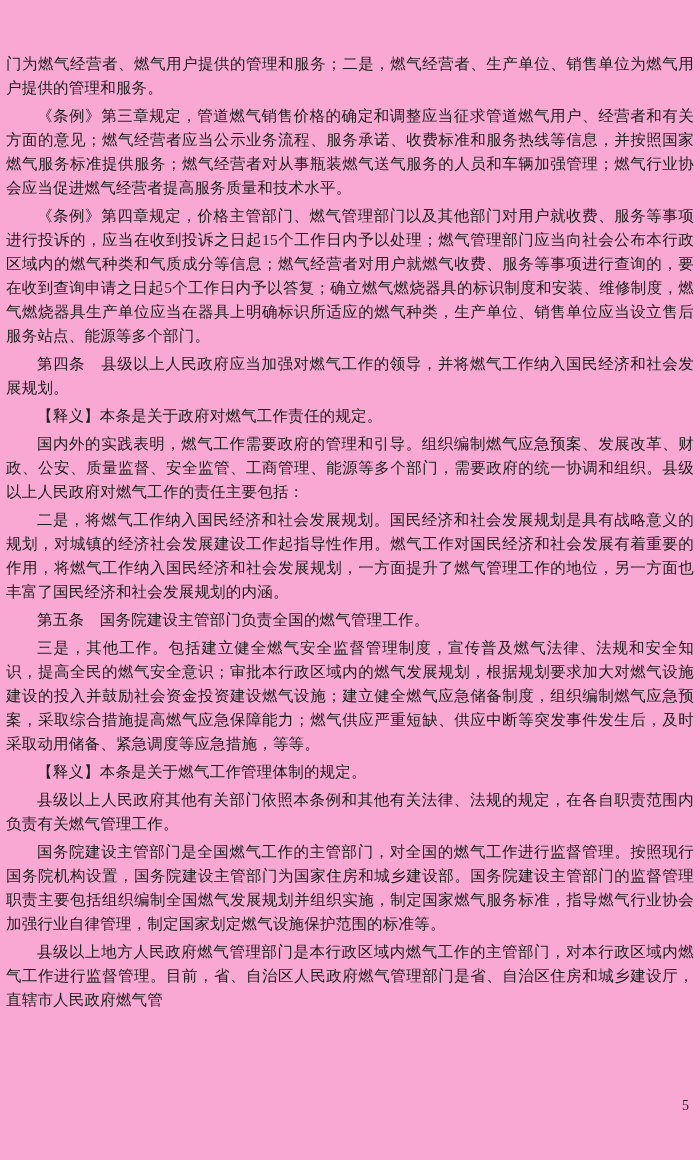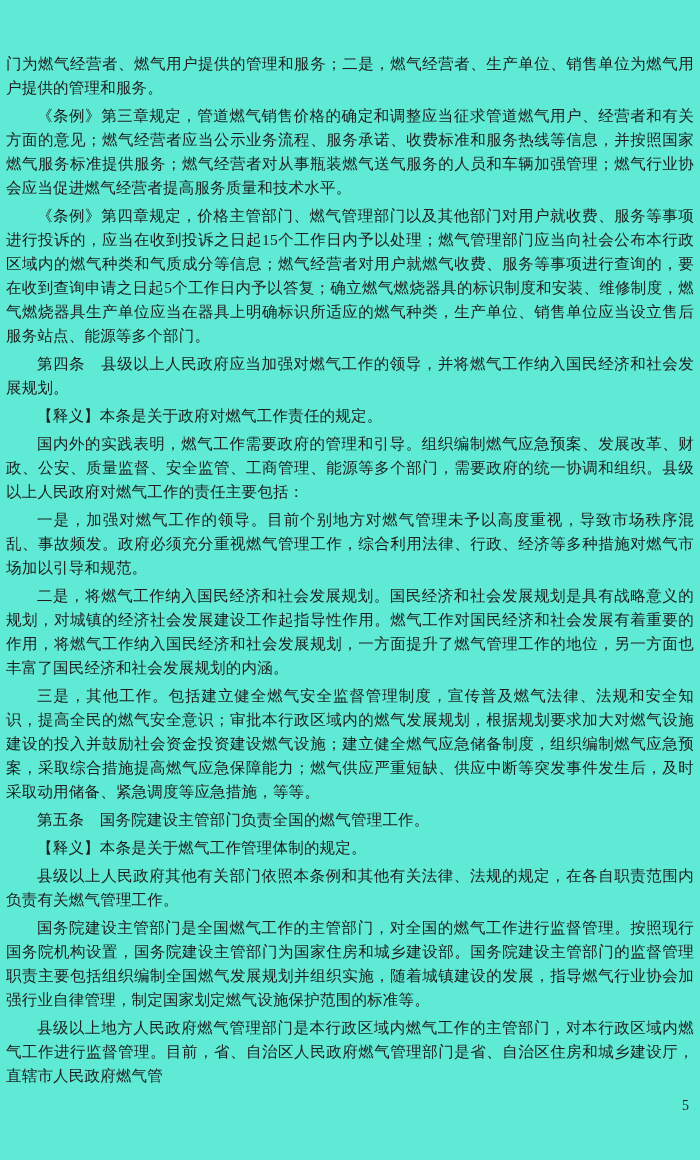--- a/index.html
+++ b/index.html
@@ -5,21 +5,21 @@
   html, body {
     margin: 0;
     padding: 0;
     background: #ffffff;
   }
   .page {
     position: relative;
     width: 700px;
     height: 1160px;
     box-sizing: border-box;
-    background: #5eead4;
+    background: #f9a8d4;
     overflow: hidden;
     font-family: "Liberation Serif", "DejaVu Serif", serif;
     color: #1d1d1d;
   }
   .content {
     padding: 52px 6px 0 6px;
   }
   p.para {
     margin: 0 0 4px 0;
     font-size: 15.5px;
@@ -47,23 +47,22 @@
 <body>
 
 <div class="page">
   <div class="content" id="paragraphs">
       <p class="para no-indent">门为燃气经营者、燃气用户提供的管理和服务；二是，燃气经营者、生产单位、销售单位为燃气用户提供的管理和服务。</p>
       <p class="para">《条例》第三章规定，管道燃气销售价格的确定和调整应当征求管道燃气用户、经营者和有关方面的意见；燃气经营者应当公示业务流程、服务承诺、收费标准和服务热线等信息，并按照国家燃气服务标准提供服务；燃气经营者对从事瓶装燃气送气服务的人员和车辆加强管理；燃气行业协会应当促进燃气经营者提高服务质量和技术水平。</p>
       <p class="para">《条例》第四章规定，价格主管部门、燃气管理部门以及其他部门对用户就收费、服务等事项进行投诉的，应当在收到投诉之日起15个工作日内予以处理；燃气管理部门应当向社会公布本行政区域内的燃气种类和气质成分等信息；燃气经营者对用户就燃气收费、服务等事项进行查询的，要在收到查询申请之日起5个工作日内予以答复；确立燃气燃烧器具的标识制度和安装、维修制度，燃气燃烧器具生产单位应当在器具上明确标识所适应的燃气种类，生产单位、销售单位应当设立售后服务站点、能源等多个部门。</p>
       <p class="para bold">第四条　县级以上人民政府应当加强对燃气工作的领导，并将燃气工作纳入国民经济和社会发展规划。</p>
       <p class="para bold">【释义】本条是关于政府对燃气工作责任的规定。</p>
       <p class="para">国内外的实践表明，燃气工作需要政府的管理和引导。组织编制燃气应急预案、发展改革、财政、公安、质量监督、安全监管、工商管理、能源等多个部门，需要政府的统一协调和组织。县级以上人民政府对燃气工作的责任主要包括：</p>
-      <p class="para">一是，加强对燃气工作的领导。目前个别地方对燃气管理未予以高度重视，导致市场秩序混乱、事故频发。政府必须充分重视燃气管理工作，综合利用法律、行政、经济等多种措施对燃气市场加以引导和规范。</p>
       <p class="para">二是，将燃气工作纳入国民经济和社会发展规划。国民经济和社会发展规划是具有战略意义的规划，对城镇的经济社会发展建设工作起指导性作用。燃气工作对国民经济和社会发展有着重要的作用，将燃气工作纳入国民经济和社会发展规划，一方面提升了燃气管理工作的地位，另一方面也丰富了国民经济和社会发展规划的内涵。</p>
+      <p class="para bold">第五条　国务院建设主管部门负责全国的燃气管理工作。</p>
       <p class="para">三是，其他工作。包括建立健全燃气安全监督管理制度，宣传普及燃气法律、法规和安全知识，提高全民的燃气安全意识；审批本行政区域内的燃气发展规划，根据规划要求加大对燃气设施建设的投入并鼓励社会资金投资建设燃气设施；建立健全燃气应急储备制度，组织编制燃气应急预案，采取综合措施提高燃气应急保障能力；燃气供应严重短缺、供应中断等突发事件发生后，及时采取动用储备、紧急调度等应急措施，等等。</p>
-      <p class="para bold">第五条　国务院建设主管部门负责全国的燃气管理工作。</p>
       <p class="para bold">【释义】本条是关于燃气工作管理体制的规定。</p>
       <p class="para bold">县级以上人民政府其他有关部门依照本条例和其他有关法律、法规的规定，在各自职责范围内负责有关燃气管理工作。</p>
-      <p class="para">国务院建设主管部门是全国燃气工作的主管部门，对全国的燃气工作进行监督管理。按照现行国务院机构设置，国务院建设主管部门为国家住房和城乡建设部。国务院建设主管部门的监督管理职责主要包括组织编制全国燃气发展规划并组织实施，随着城镇建设的发展，指导燃气行业协会加强行业自律管理，制定国家划定燃气设施保护范围的标准等。</p>
+      <p class="para">国务院建设主管部门是全国燃气工作的主管部门，对全国的燃气工作进行监督管理。按照现行国务院机构设置，国务院建设主管部门为国家住房和城乡建设部。国务院建设主管部门的监督管理职责主要包括组织编制全国燃气发展规划并组织实施，制定国家燃气服务标准，指导燃气行业协会加强行业自律管理，制定国家划定燃气设施保护范围的标准等。</p>
       <p class="para">县级以上地方人民政府燃气管理部门是本行政区域内燃气工作的主管部门，对本行政区域内燃气工作进行监督管理。目前，省、自治区人民政府燃气管理部门是省、自治区住房和城乡建设厅，直辖市人民政府燃气管</p>
     </div>
   <div class="page-number">5</div>
 </div>
 
 </body></html>

